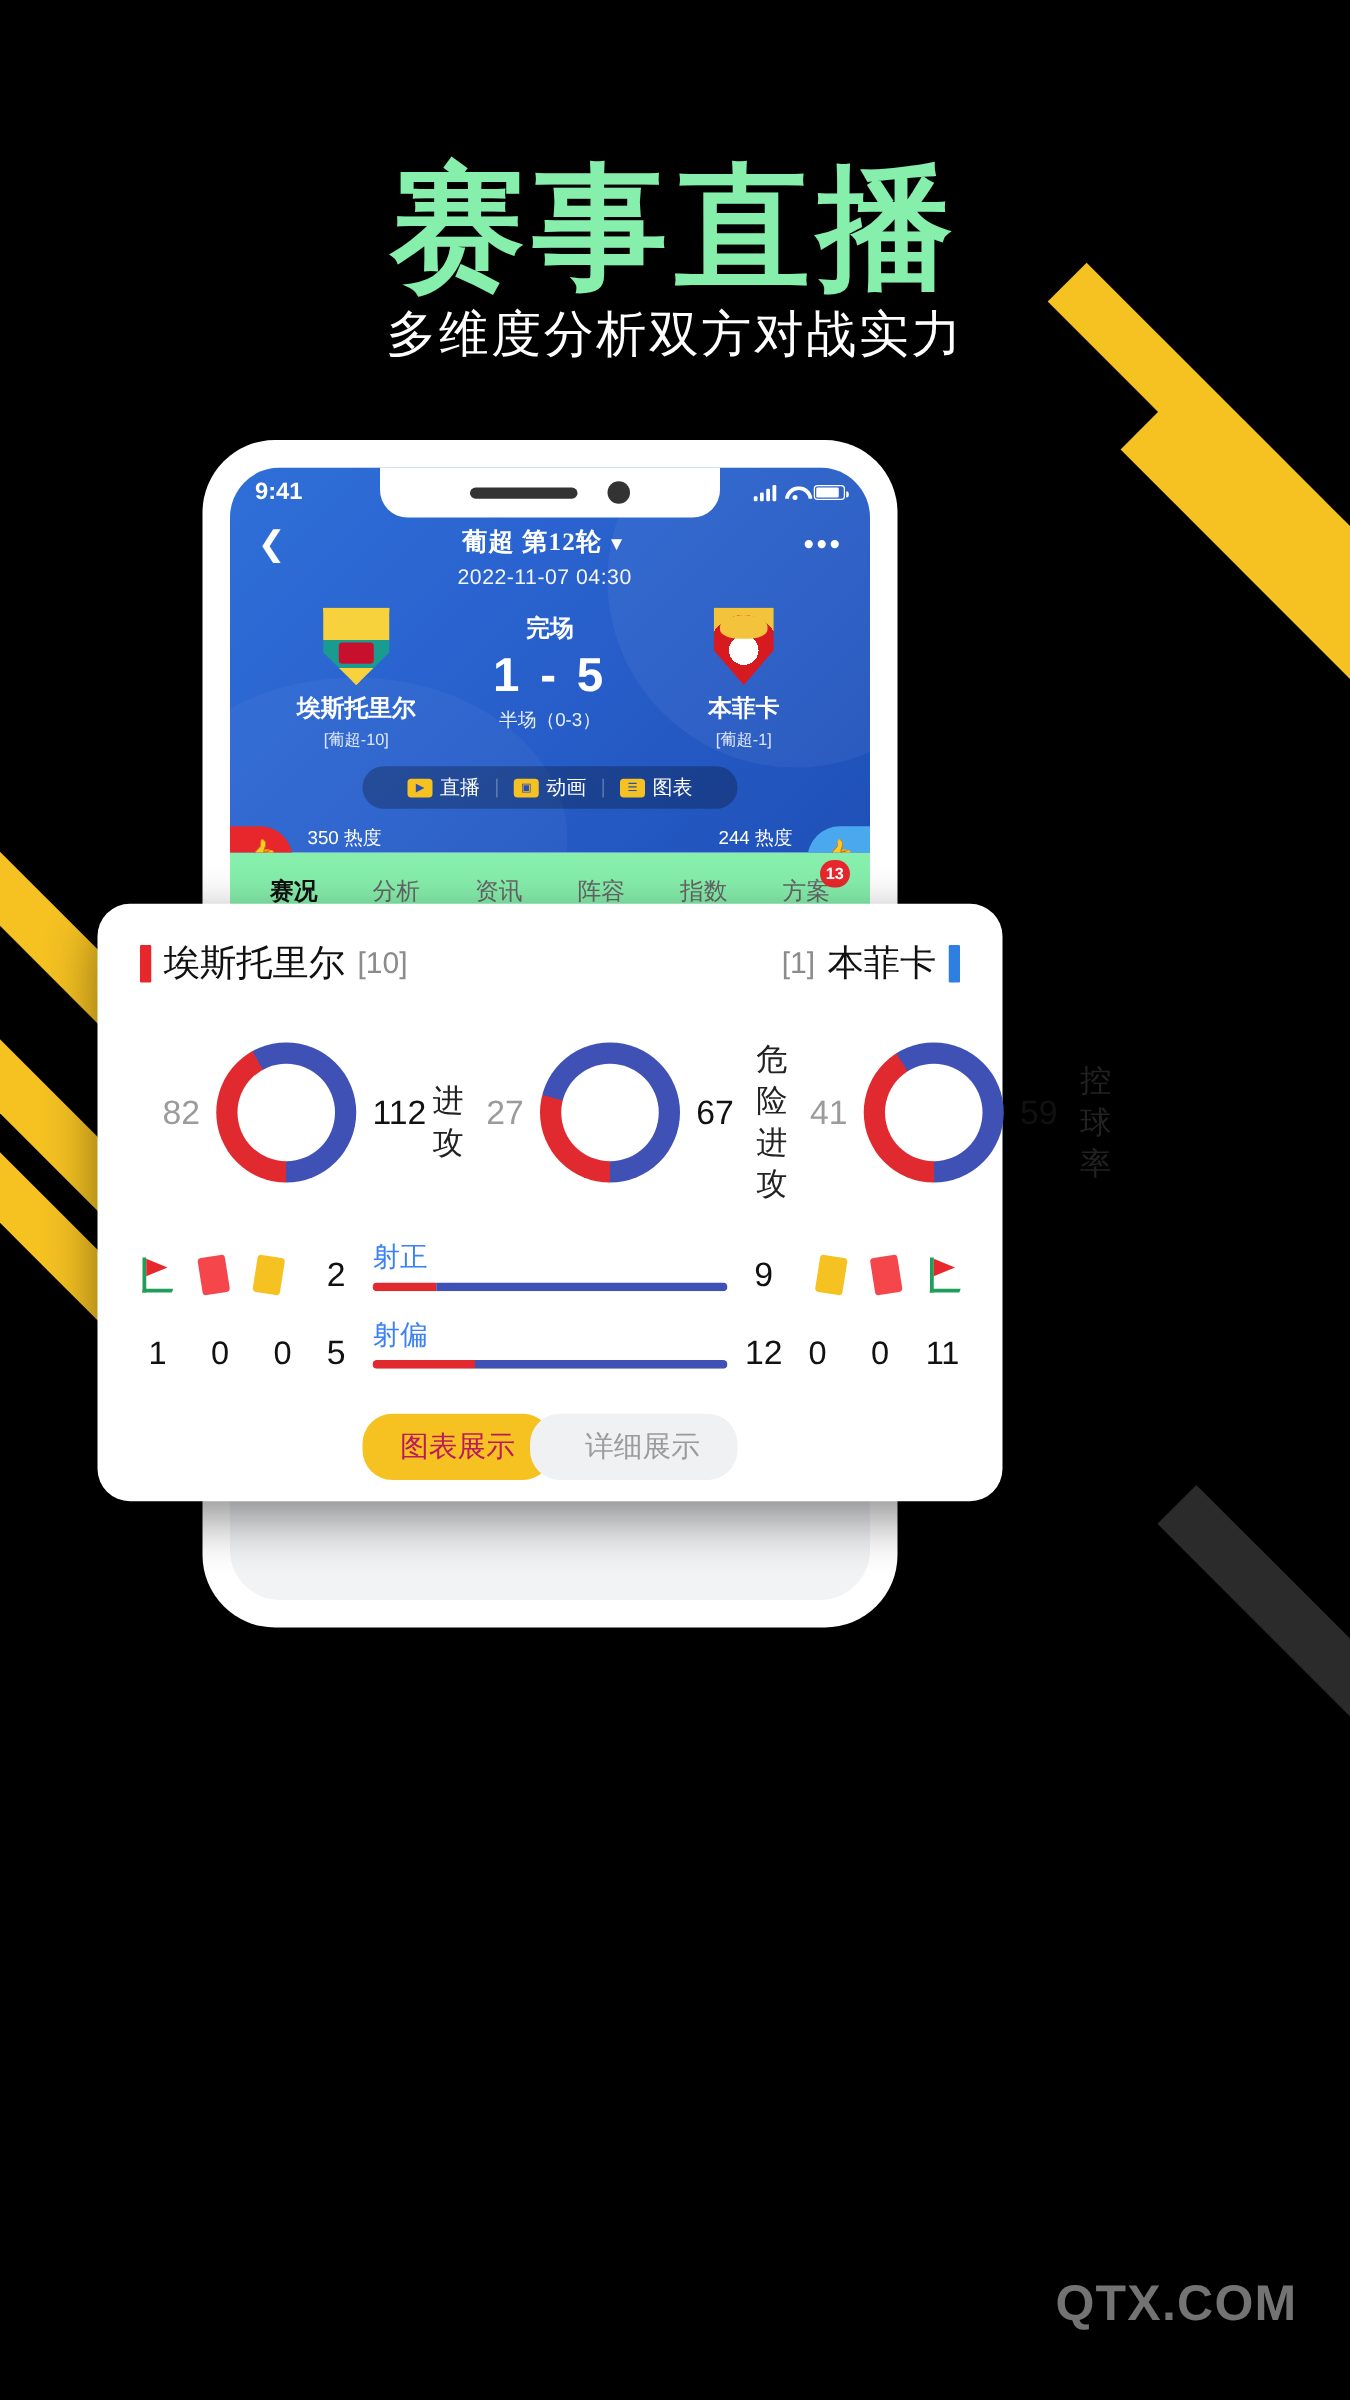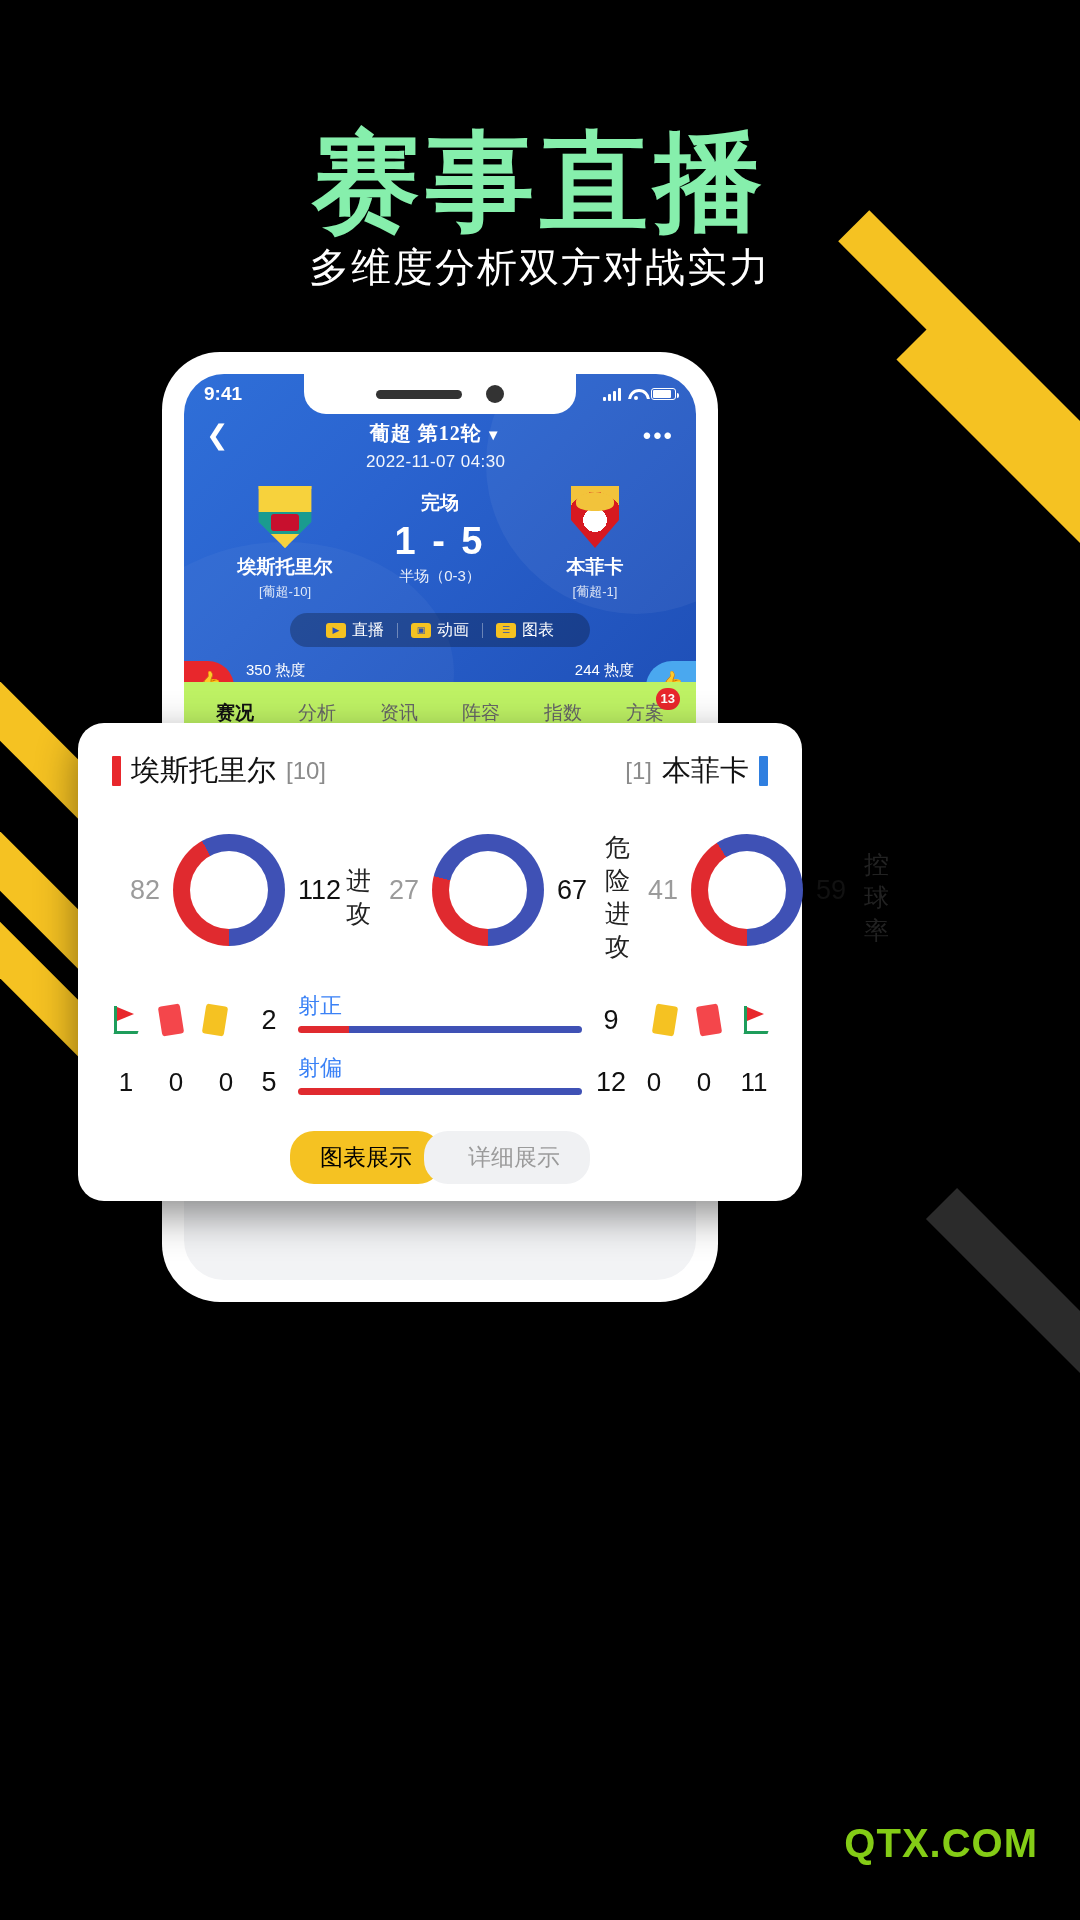--- a/index.html
+++ b/index.html
@@ -133,21 +133,21 @@
   .heat { position:relative; z-index:20; margin-top:14px; height:46px; }
   .heat-top { display:flex; justify-content:space-between; padding:0 62px; font-size:15px; }
   .thumb-l, .thumb-r {
     position:absolute; top:0; width:50px; height:44px; display:flex;
     align-items:center; justify-content:center; font-size:22px; color:#fff;
   }
   .thumb-l { left:0; background:#e8272c; border-top-right-radius:26px; }
   .thumb-r { right:0; background:#4aa8ef; border-top-left-radius:26px; }
 
   
-  .tabs { display:flex; background:#bef264; height:62px; align-items:center; padding:0 10px;}
+  .tabs { display:flex; background:#86efac; height:62px; align-items:center; padding:0 10px;}
   .tab { flex:1; text-align:center; font-size:19px; color:#666; position:relative; }
   .tab.active { color:#111; font-weight:bold; }
   .tab.active::after{content:"";position:absolute;left:50%;transform:translateX(-50%);
     bottom:-12px;width:24px;height:5px;border-radius:3px;background:#F5C222;}
   .tab .badge{position:absolute;top:-12px;right:6px;min-width:22px;height:22px;border-radius:11px;
     background:#e8272c;color:#fff;font-size:13px;line-height:22px;font-weight:bold;padding:0 5px;}
 
   .spacer-grey { height:18px; background:#eef0f2; }
   .blankcard { background:#fff; height:240px; }
 
@@ -199,28 +199,28 @@
   .snum.small { width:44px; font-size:26px;}
   .bar-area { flex:1; position:relative; height:100%; }
   .bar-label { position:absolute; left:0; right:0; top:2px; text-align:left;
     font-size:22px; color:#3b82f6; }
   .bar-track { position:absolute; left:0; right:0; bottom:18px; height:7px; display:flex; border-radius:4px; overflow:hidden;}
   .bar-track .r { background:#e02a2f; }
   .bar-track .b { background:#3f51b5; flex:1; }
 
   .toggles { display:flex; justify-content:center; gap:0; margin-top:18px; }
   .tg { padding:11px 30px; font-size:23px; border-radius:24px; }
-  .tg.on { background:#F5C222; color:#000000;text-align:right; }
+  .tg.on { background:#F5C222; color:#be185d;text-align:right; }
   .tg.off { background:#f0f1f3; color:#9b9b9b; margin-left:-18px; padding-left:44px; }
 
   
   .wm { position:absolute; right:42px; bottom:54px; text-align:right; }
   .wm-cn { color:#fff; font-size:46px; font-weight:bold; letter-spacing:2px;
            font-family:"DejaVu Sans","Liberation Sans",sans-serif;}
-  .wm-en { color:#84cc16; font-size:40px; font-weight:bold; letter-spacing:1px; margin-top:2px;}
+  .wm-en { color:#737373; font-size:40px; font-weight:bold; letter-spacing:1px; margin-top:2px;}
 </style>
 </head>
 <body>
 
 <div class="stripes">
   <div class="stripe s-l1"></div>
   <div class="stripe s-l2"></div>
   <div class="stripe s-l3"></div>
   <div class="stripe s-r1"></div>
   <div class="stripe s-r2"></div>

